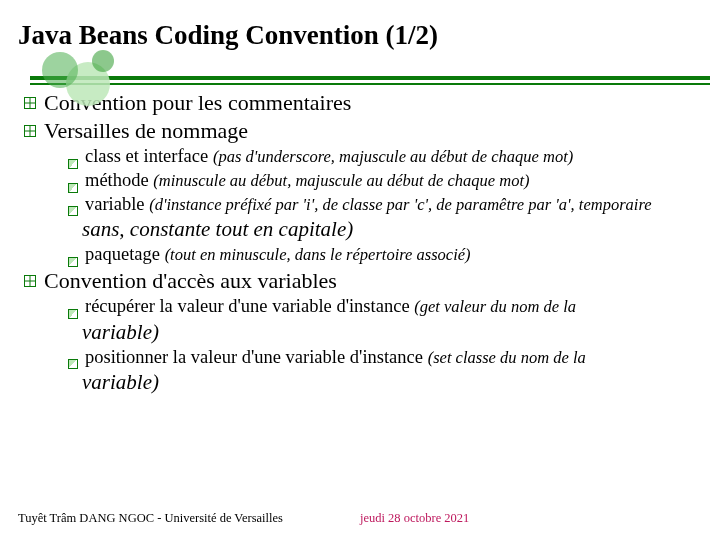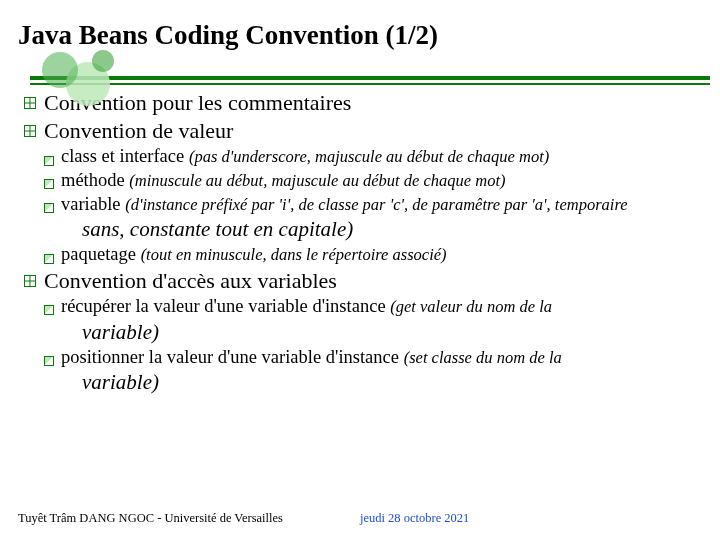--- a/index.html
+++ b/index.html
@@ -55,24 +55,24 @@
     display: flex;
     align-items: flex-start;
     font-size: 22px;
     line-height: 1.28;
     margin-top: 0px;
     justify-content: center;
   }
   .lvl1 + .lvl1 { margin-top: 0px; }
   .lvl2 {
     display: flex;
-    align-items: center;
+    align-items: flex-end;
     font-size: 18.5px;
     line-height: 1.28;
-    margin-left: 20px;
+    margin-left: 44px;
   }
   .bullet1 {
     width: 12px; height: 12px;
     border: 1.5px solid #0a7a0a;
     margin-top: 8px;
     margin-right: 8px;
     flex: 0 0 auto;
     position: relative;
   }
   .bullet1::before, .bullet1::after {
@@ -101,21 +101,21 @@
   .footer {
     position: absolute;
     bottom: 14px;
     left: 18px;
     right: 18px;
     display: flex;
     font-size: 12.5px;
     color: #000;
   }
   .footer-left { flex: 0 0 50%; }
-  .footer-right { color: #1d4ed8; }
+  .footer-right { color: #be185d; }
 </style>
 </head>
 <body>
 
 <div class="slide">
   <div class="title-row">
     <div class="title">Java Beans Coding Convention (1/2)</div>
     <div class="decor">
       <div class="circle c1"></div>
       <div class="circle c2"></div>
@@ -129,21 +129,21 @@
 
   <div class="content">
 
     <div class="lvl1">
       <span class="bullet1"></span>
       <span class="txt">Convention pour les commentaires</span>
     </div>
 
     <div class="lvl1">
       <span class="bullet1"></span>
-      <span class="txt">Convention de valeur</span>
+      <span class="txt">Versailles de nommage</span>
     </div>
 
     <div class="lvl2">
       <span class="bullet2"></span>
       <span class="txt">
         <span>class et interface</span>
         <span class="note">(pas d'underscore, majuscule au début de chaque mot)</span>
       </span>
     </div>
 

